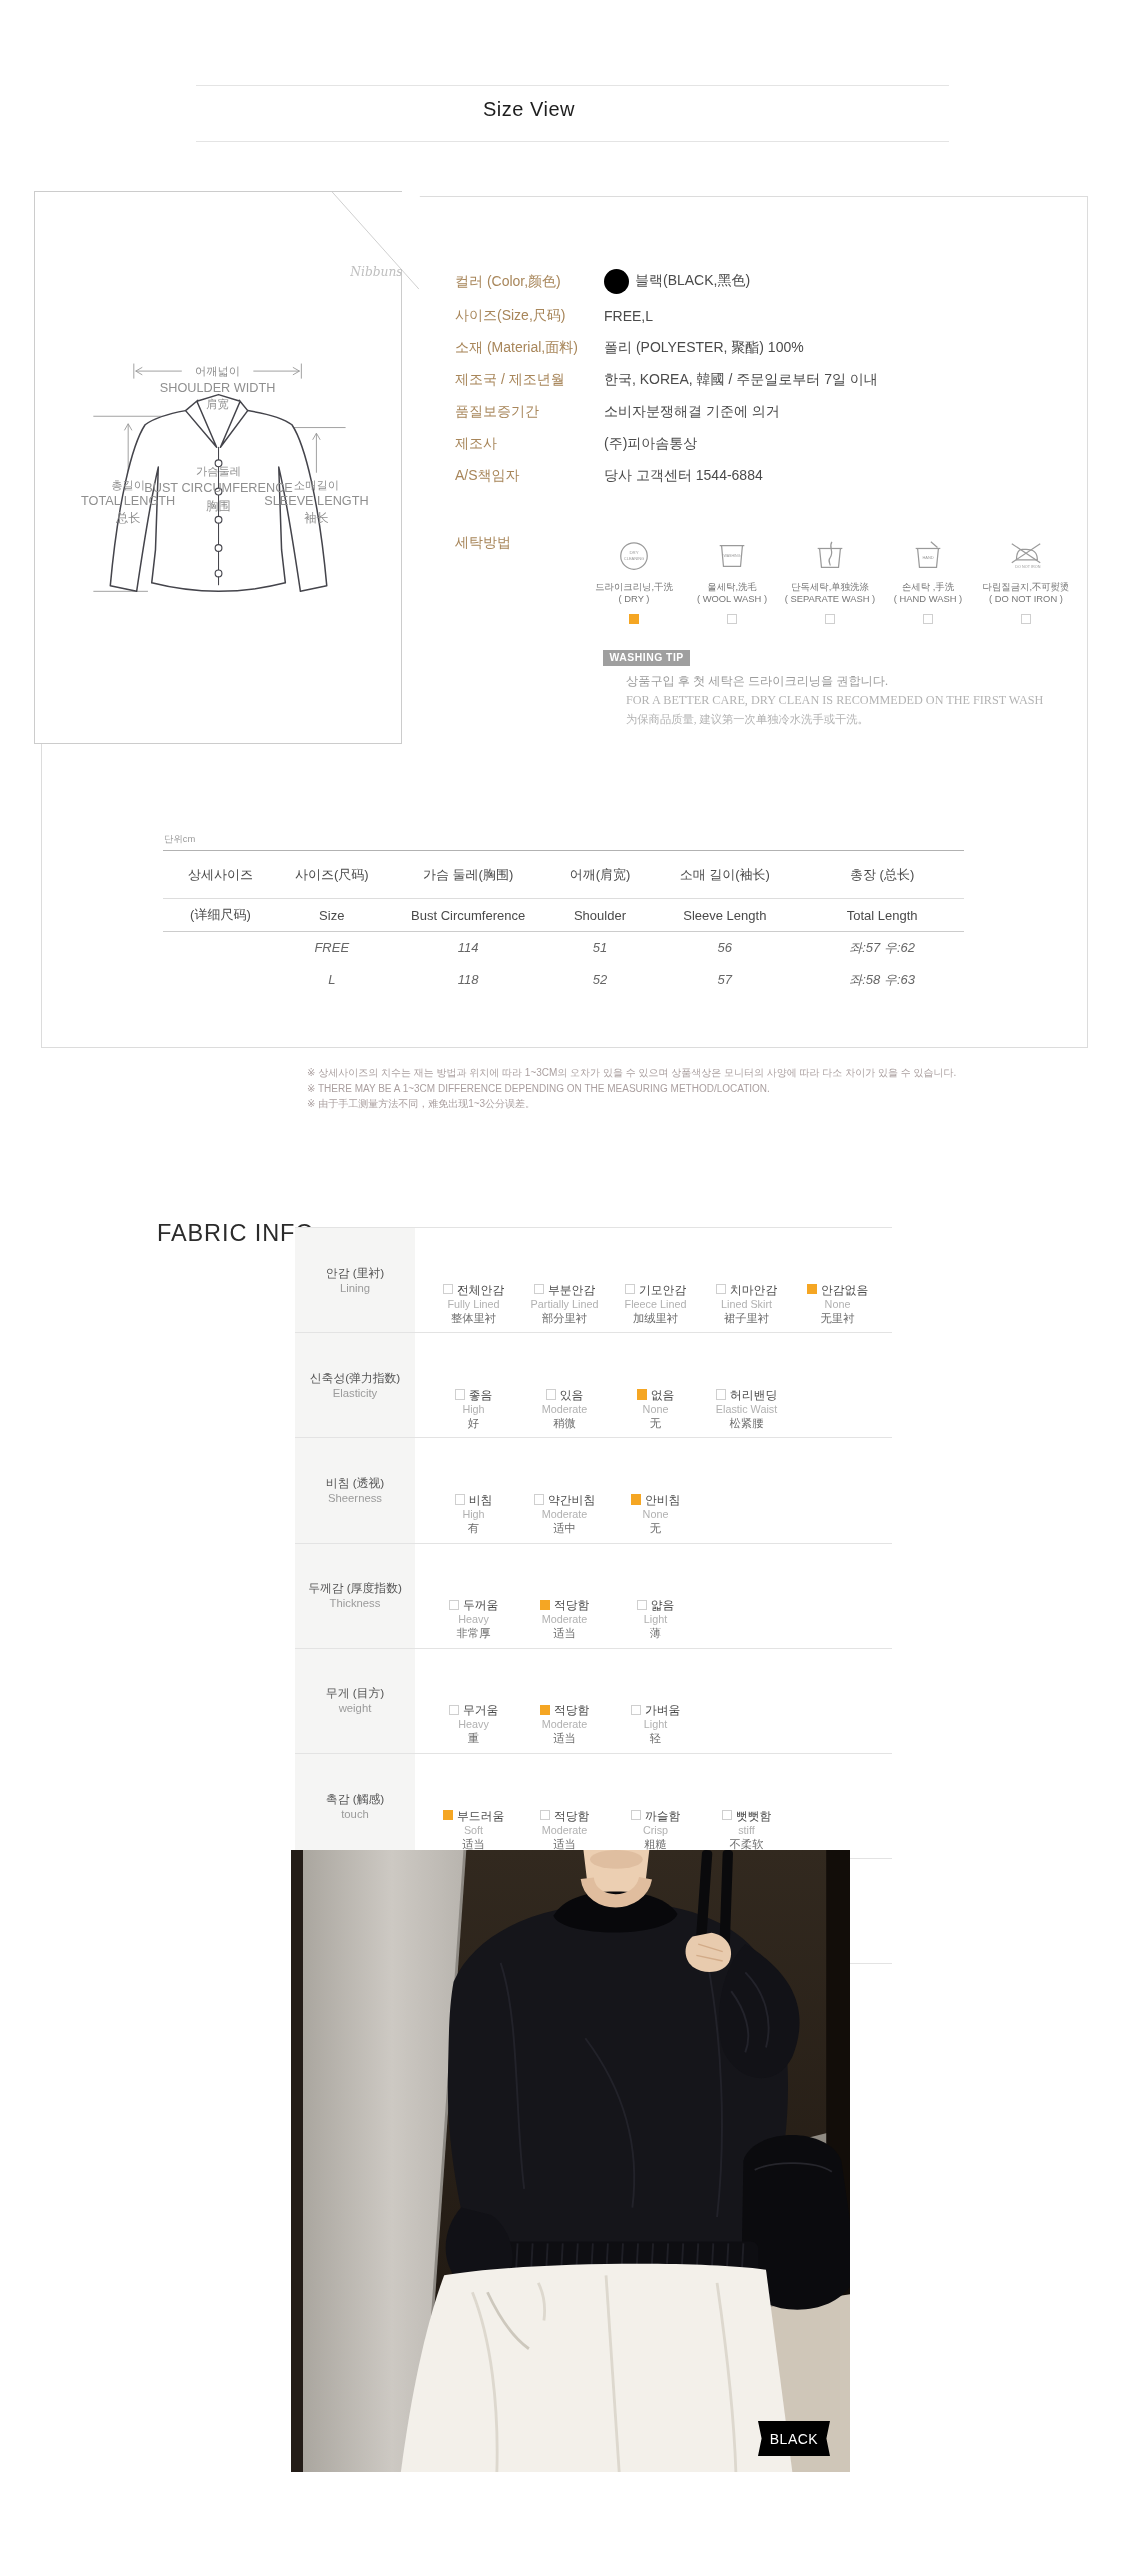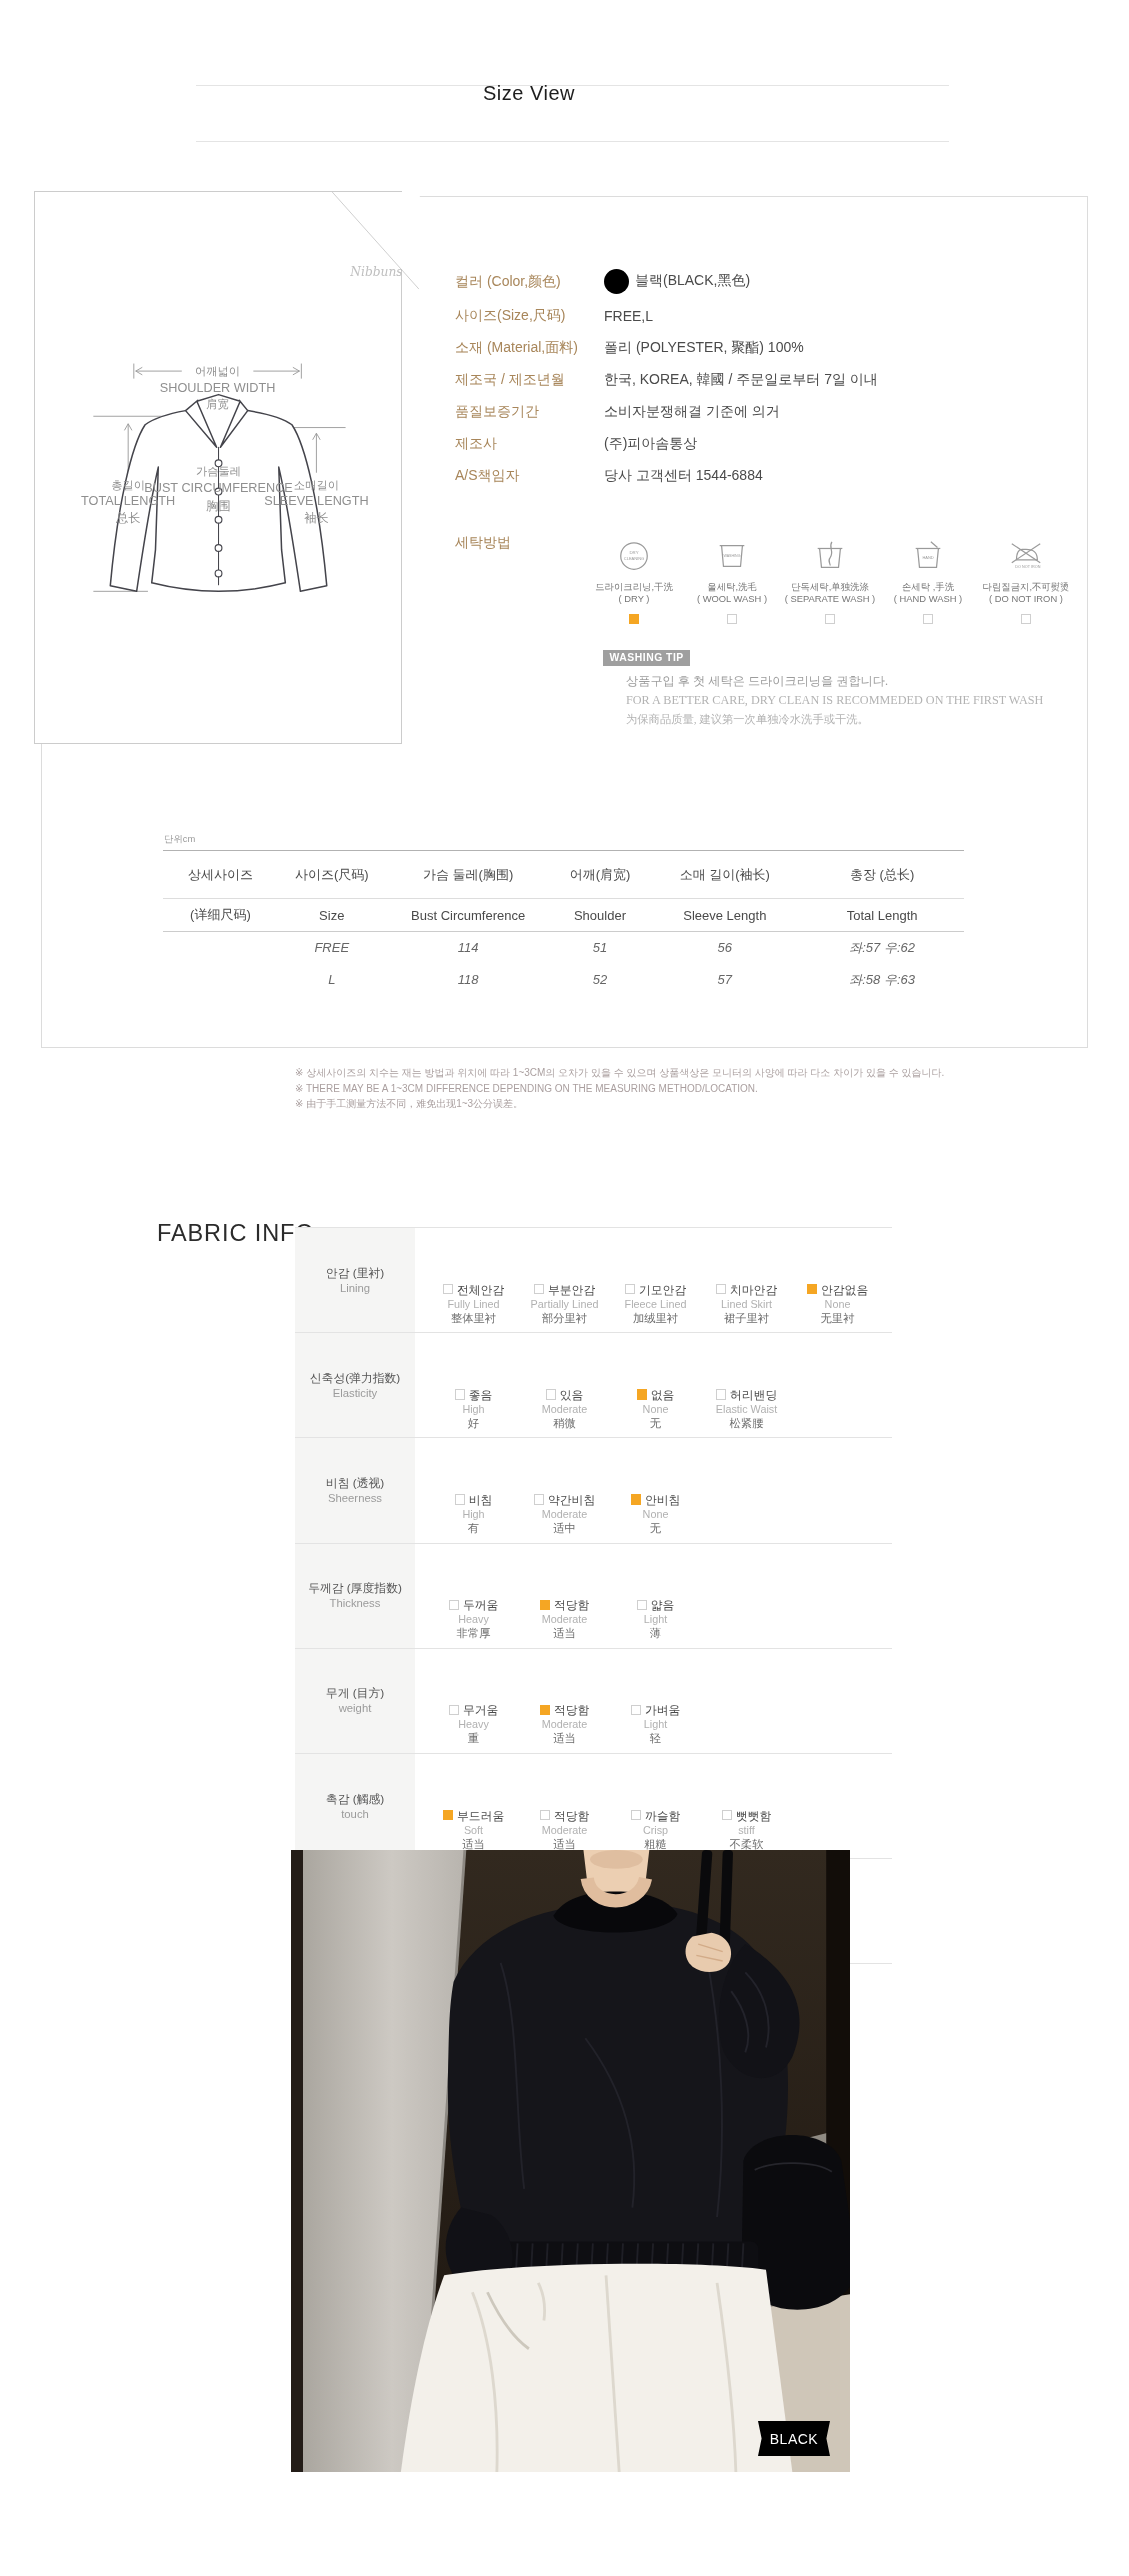--- a/index.html
+++ b/index.html
@@ -1,21 +1,21 @@
 <!DOCTYPE html>
 <html lang="ko" style="font-size:15px"><head>
 <meta charset="utf-8">
 <style>
   * { margin:0; padding:0; box-sizing:border-box; }
   body { background:#fff; font-family:"Liberation Sans","DejaVu Sans",sans-serif; }
   #page { position:relative; width:1130px; height:2576px; background:#fff; overflow:hidden; margin:0 auto; }
 
   
   .rule { position:absolute; left:196px; width:753px; height:0.9px; background:#e4e4e4; }
-  .page-title { position:absolute; left:0; top:82px; width:1058px; text-align:center;
+  .page-title { position:absolute; left:0; top:98px; width:1058px; text-align:center;
                 font-size:20px; color:#1e1e1e; letter-spacing:0.5px; }
 
   
   .outer-box { position:absolute; left:41px; top:196px; width:1047px; height:852px;
                border:0.9px solid #dcdcdc; background:#fff; }
   .diagram-card { position:absolute; left:34px; top:191px; width:368px; height:553px;
                   border:0.9px solid #cccccc; background:#fff; }
   .fold-svg { position:absolute; top:-0.9px; right:-19px; width:88px; height:99px; overflow:visible; }
 
   
@@ -48,21 +48,21 @@
   .unit { position:absolute; left:164px; top:833px; font-size:9.4px; color:#9a9a9a; }
   table.size { position:absolute; left:163px; top:850px; width:801px; border-collapse:collapse; }
   table.size td { text-align:center; font-size:13px; color:#4a4a4a; }
   table.size tr.hko td { height:48px; border-top:0.9px solid #b2b2b2; border-bottom:0.9px solid #ddd; }
   table.size tr.hen td { height:33px; border-bottom:0.9px solid #ccc; }
   table.size tr.data td { height:32px; color:#666;font-style:italic; }
   .tan { color:#a8865a; }
 
   
   .notes { position:absolute; left:295px; top:1065px; }
-  .note { font-size:10px; color:#aa9f9f; line-height:15.5px; }
+  .note { font-size:10px; color:#aa9f9f; line-height:15.5px;margin-left:12px; }
 
   
   .fabric-title { position:absolute; left:157px; top:1220px; font-size:23.5px; color:#2b2b2b;
                   letter-spacing:0.9px; font-weight:normal; }
   .fabric-table { position:absolute; left:295px; top:1227px; width:597px; border-bottom:0.9px solid #e3e3e3; }
   .f-row { display:flex; border-top:0.9px solid #e3e3e3; min-height:53px; }
   .f-head { width:120px; flex:none; background:#f5f5f4; display:flex; flex-direction:column;
             justify-content:center; text-align:center; padding:5.6px 1.9px; }
   .f-head .ko { font-size:11.8px; color:#555; line-height:15px; }
   .f-head .en { font-size:11.3px; color:#9b9b9b; line-height:14px; }

